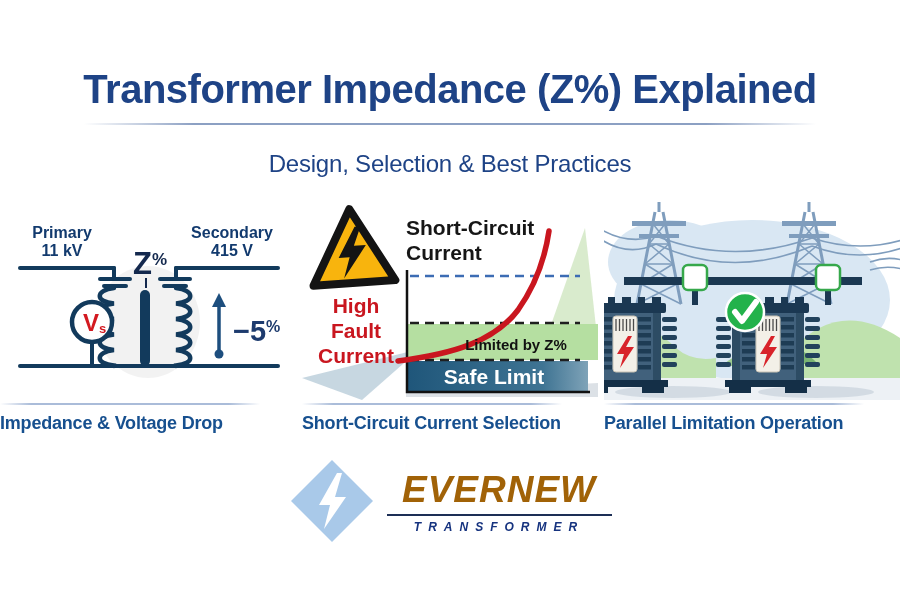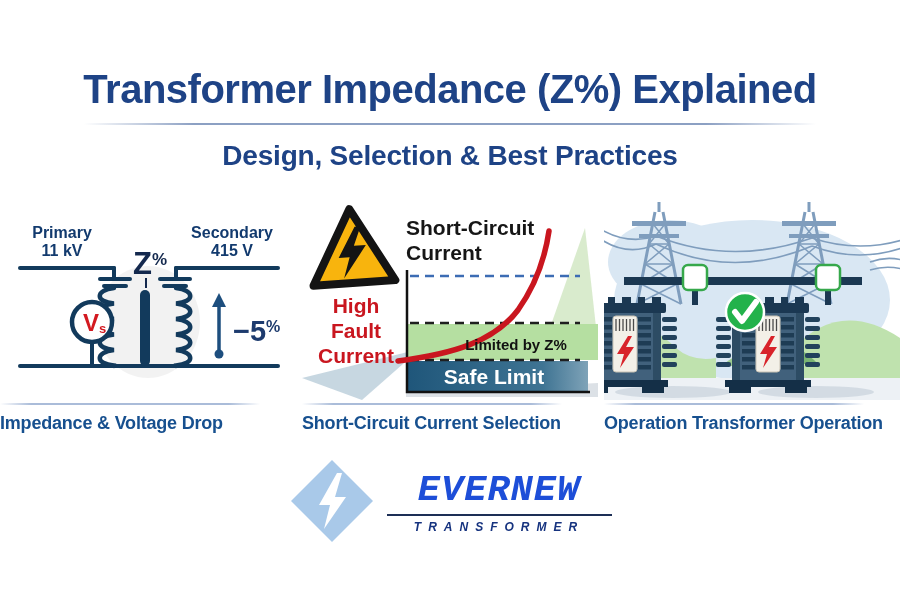--- a/index.html
+++ b/index.html
@@ -12,21 +12,21 @@
   .header{padding-top:68px;text-align:center;}
   .title{
     font-size:40px;font-weight:800;color:#1e4386;letter-spacing:-0.5px;
     line-height:1.05;
   }
   .title-rule{
     width:732px;height:2px;margin:13px auto 0;
     background:linear-gradient(to right, rgba(140,160,195,0), #8ca0c3 15%, #8ca0c3 85%, rgba(140,160,195,0));
   }
   .subtitle{
-    margin-top:15px;font-size:28px;font-weight:700;color:#1e4386;letter-spacing:-0.2px;
+    margin-top:25px;font-size:24px;font-weight:400;color:#1e4386;letter-spacing:-0.2px;
   }
   
   .panels{
     position:absolute;left:0;top:200px;width:900px;display:flex;justify-content:space-between;
   }
   .panel{width:296px;display:flex;flex-direction:column;align-items:flex-start;}
   .panel svg{display:block;}
   .panel-divider{
     width:88%;height:2px;margin-top:3px;
     background:linear-gradient(to right, rgba(160,180,215,0), #aabcd9 12%, #aabcd9 88%, rgba(160,180,215,0));
@@ -35,21 +35,21 @@
     margin-top:8px;font-size:18px;font-weight:800;color:#17508f;letter-spacing:-0.2px;
     text-align:center;white-space:nowrap;
   }
   
   .footer{
     position:absolute;left:0;top:458px;width:900px;
     display:flex;justify-content:center;align-items:center;gap:12px;
   }
   .logo-text{display:flex;flex-direction:column;align-items:center;}
   .logo-brand{
-    font-size:37px;font-weight:900;font-style:italic;color:#1d4ed8;letter-spacing:1px;font-family:Liberation Mono, monospace;
+    font-size:37px;font-weight:900;font-style:italic;color:#a16207;letter-spacing:1px;
   }
   .logo-rule{width:225px;height:2px;background:#1d2f56;margin:3px 0 4px;}
   .logo-tagline{
     font-size:12px;font-weight:600;font-style:italic;color:#16337f;letter-spacing:7px;
   }
   text{font-family:"Liberation Sans", sans-serif;}
 </style>
 </head>
 <body>
 
@@ -272,21 +272,21 @@
 
         <use href="#tx" x="-48" y="0"></use>
         <use href="#tx" x="95" y="0"></use>
 
         <g>
           <circle cx="141" cy="112" r="19" fill="#23b24b" stroke="#ffffff" stroke-width="2.5"></circle>
           <path d="M131,112 L138,121 L152,102" fill="none" stroke="#ffffff" stroke-width="6" stroke-linecap="round" stroke-linejoin="round"></path>
         </g>
       </svg>
       <div class="panel-divider"></div>
-      <div class="panel-caption">Operation Transformer Operation</div>
+      <div class="panel-caption">Parallel Limitation Operation</div>
     </div>
   </div>
 
   <div class="footer">
     <svg width="86" height="86" viewBox="0 0 86 86">
       <rect x="14" y="14" width="58" height="58" transform="rotate(45 43 43)" fill="#a9c9e9"></rect>
       <polygon points="48,15 30,47 41,47 35,71 57,39 46,39 53,15" fill="#ffffff"></polygon>
     </svg>
     <div class="logo-text">
       <div class="logo-brand">EVERNEW</div>

